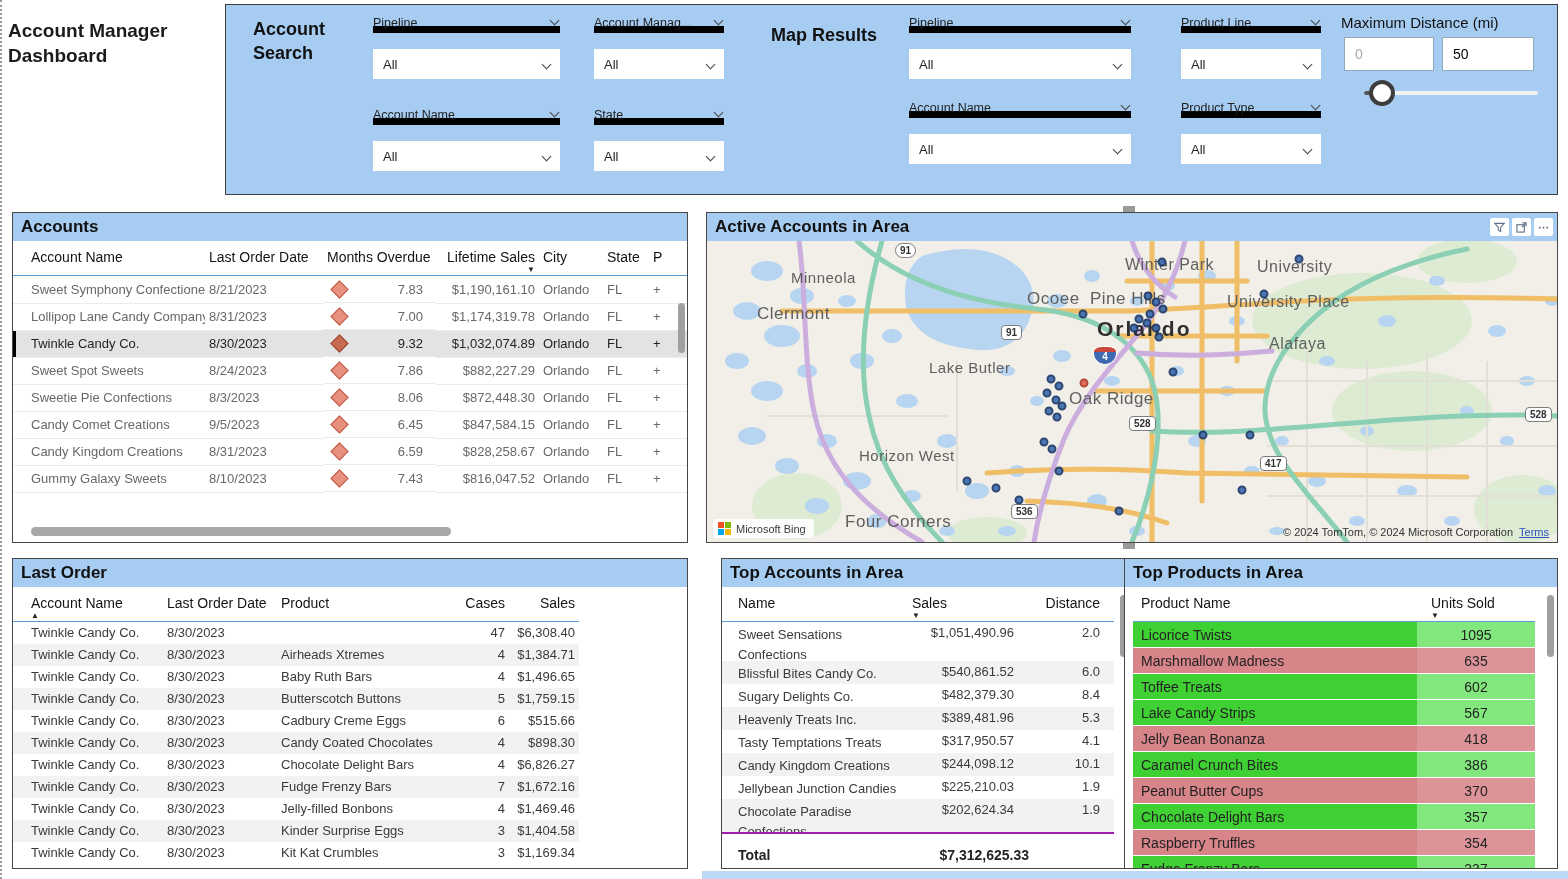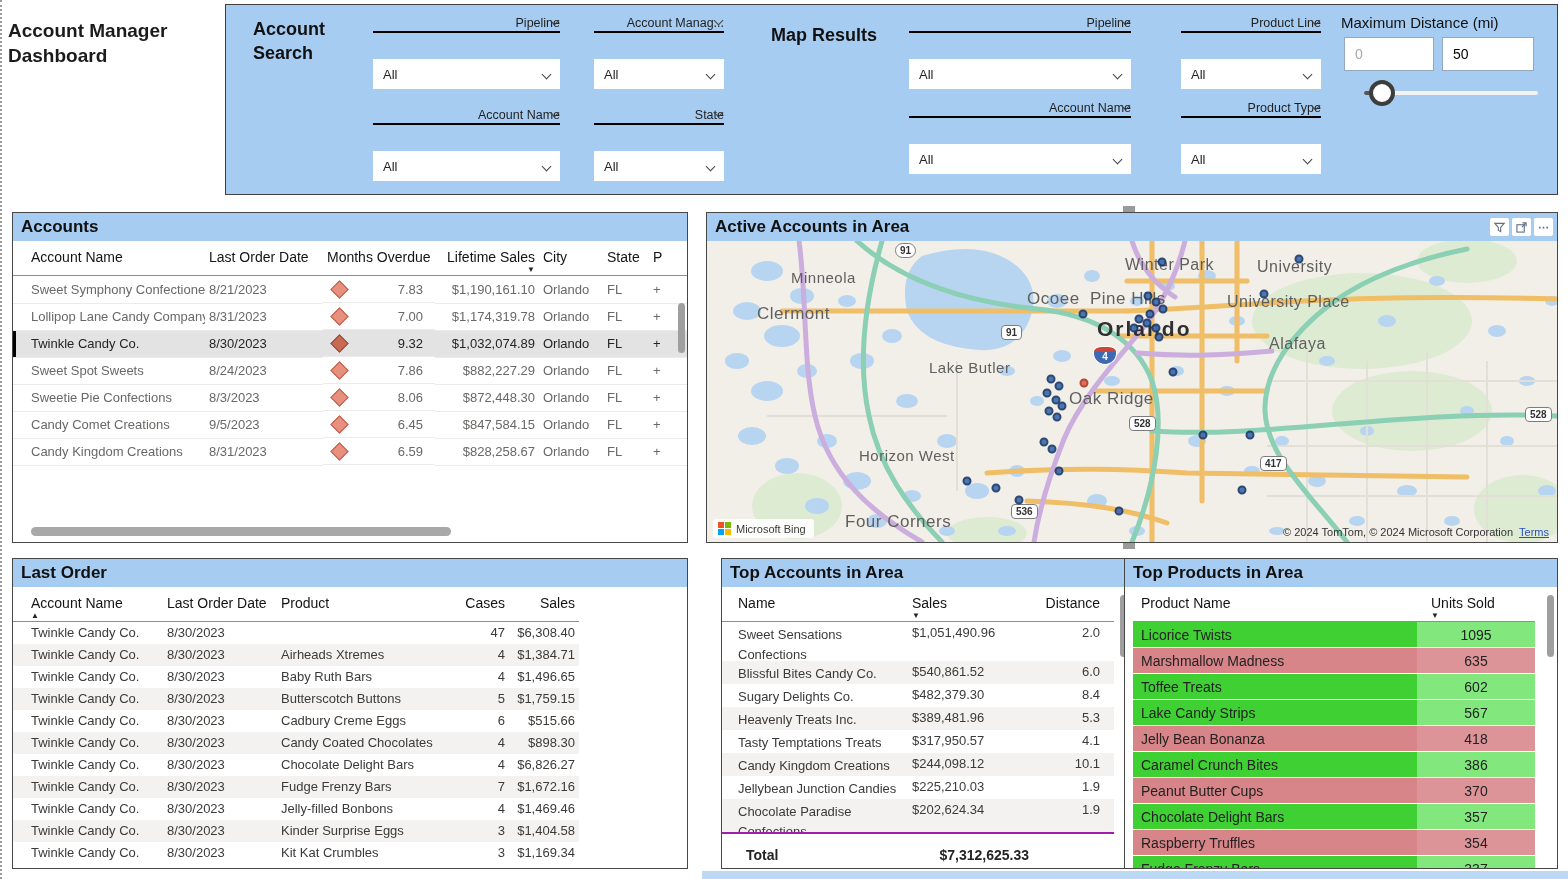--- a/index.html
+++ b/index.html
@@ -8,25 +8,25 @@
   #canvas { position:relative; width:1568px; height:879px; background:#fff; overflow:hidden; }
   .page-edge { position:absolute; left:0; top:0; bottom:0; width:3px; border-left:2px dotted #9a9a9a; }
 
   
   .dash-title { position:absolute; left:8px; top:18px; width:185px; font-size:19px; font-weight:bold; line-height:25px; color:#1b1b1b; }
 
   
   .filter-panel { position:absolute; left:225px; top:4px; width:1333px; height:191px; background:#A6CCF2; border:1px solid #3f3f3f; }
   .panel-label { position:absolute; font-size:18px; font-weight:bold; color:#111; line-height:24px; }
   .slicer { position:absolute; }
-  .slicer-head { position:relative; height:20px; border-bottom:2px solid #000000; cursor:pointer;text-align:right; }
+  .slicer-head { position:relative; height:20px; border-bottom:7px solid #000000; cursor:pointer; }
   .slicer-label { font-size:12.5px; color:#1f1f1f; }
   .slicer-head .chev { position:absolute; right:2px; top:4px; }
   .chev { display:inline-block; width:7px; height:7px; border-right:1.6px solid #444; border-bottom:1.6px solid #444; transform:rotate(45deg); }
-  .slicer-box { margin-top:26px; height:30px; background:#fff; display:flex; align-items:center; padding:0 10px; font-size:13px; color:#252423; cursor:pointer; }
+  .slicer-box { margin-top:16px; height:30px; background:#fff; display:flex; align-items:center; padding:0 10px; font-size:13px; color:#252423; cursor:pointer; }
   .slicer-box .chev { margin-left:auto; }
   .dist-input { position:absolute; height:34px; background:#fff; border:1px solid #93a9bd; font-size:14px; padding-left:10px; font-family:"Liberation Sans",sans-serif; }
   .dist-input.min { color:#a8a8a8; }
   .slider-track { position:absolute; height:4px; background:#f2f2f2; border-radius:2px; }
   .slider-fill { position:absolute; height:4px; background:#555; border-radius:2px; }
   .slider-handle { position:absolute; width:26px; height:26px; border-radius:50%; background:#fff; border:4px solid #3d3d3d; cursor:pointer; }
 
   
   .visual { position:absolute; background:#fff; border:1px solid #474747; }
   .visual-header { height:28px; background:#A6CCF2; display:flex; align-items:center; padding-left:8px; font-size:17px; font-weight:bold; color:#111; }
@@ -72,27 +72,27 @@
   .t-lastorder td:nth-child(4),.t-lastorder td:nth-child(5){ text-align:right; }
   .t-lastorder tbody tr:nth-child(even) td { background:#f3f2f1; }
 
   
   .t-topacc { width:392px; }
   .t-topacc th:nth-child(1){width:186px;padding-left:16px;}
   .t-topacc th:nth-child(2){width:116px;}
   .t-topacc th:nth-child(3){width:90px;text-align:right;padding-right:14px;}
   .t-topacc td { color:#3b3a39; height:23px; white-space:normal; vertical-align:top; padding-top:3px; }
   .t-topacc td:nth-child(1){ padding-left:16px; line-height:20px; }
-  .t-topacc td:nth-child(2){ text-align:left; padding-right:10px; }
+  .t-topacc td:nth-child(2){ text-align:right; padding-right:10px; }
   .t-topacc td:nth-child(3){ text-align:right; padding-right:14px; }
   .t-topacc tbody tr:nth-child(even) td { background:#f3f2f1; }
   .t-topacc .cellwrap { max-height:36px; overflow:hidden; }
   .t-topacc tr.clipped td { border-bottom:2px solid #a21caf; }
   .t-topacc tr.clipped .cellwrap { max-height:30px; }
-  .total-row { position:absolute; left:8px; right:0; bottom:0; height:27px; display:flex; align-items:center; background:#fff; font-size:14px; font-weight:bold; }
+  .total-row { position:absolute; left:0; right:0; bottom:0; height:27px; display:flex; align-items:center; background:#fff; font-size:14px; font-weight:bold; }
   .total-row .tl { padding-left:16px; }
   .total-row .tv { margin-left:auto; margin-right:100px; }
 
   
   .t-topprod { width:402px; margin-left:8px; }
   .t-topprod th:nth-child(1){width:284px;padding-left:8px;}
   .t-topprod th:nth-child(2){width:118px;text-align:left;padding-left:14px;}
   .t-topprod td { height:26px; font-size:14px; color:#222; border-top:1px solid rgba(255,255,255,.9); }
   .t-topprod td:nth-child(1){ padding-left:8px; }
   .t-topprod td:nth-child(2){ text-align:center; }
@@ -288,20 +288,32 @@
               <td>+</td>
             </tr>
             <tr>
               <td>Candy Kingdom Creations</td>
               <td>8/31/2023</td>
               <td>
                 <span class="diamond"></span>
                 <span>6.59</span>
               </td>
               <td>$828,258.67</td>
+              <td>Orlando</td>
+              <td>FL</td>
+              <td>+</td>
+            </tr>
+            <tr>
+              <td>Gummy Galaxy Sweets</td>
+              <td>8/10/2023</td>
+              <td>
+                <span class="diamond"></span>
+                <span>7.43</span>
+              </td>
+              <td>$816,047.52</td>
               <td>Orlando</td>
               <td>FL</td>
               <td>+</td>
             </tr>
           </tbody>
         </table>
       <div class="scroll-v" style="right:2px;top:62px;height:50px;"></div>
       <div class="scroll-h" style="left:18px;bottom:6px;width:420px;"></div>
     </div>
   </div>

